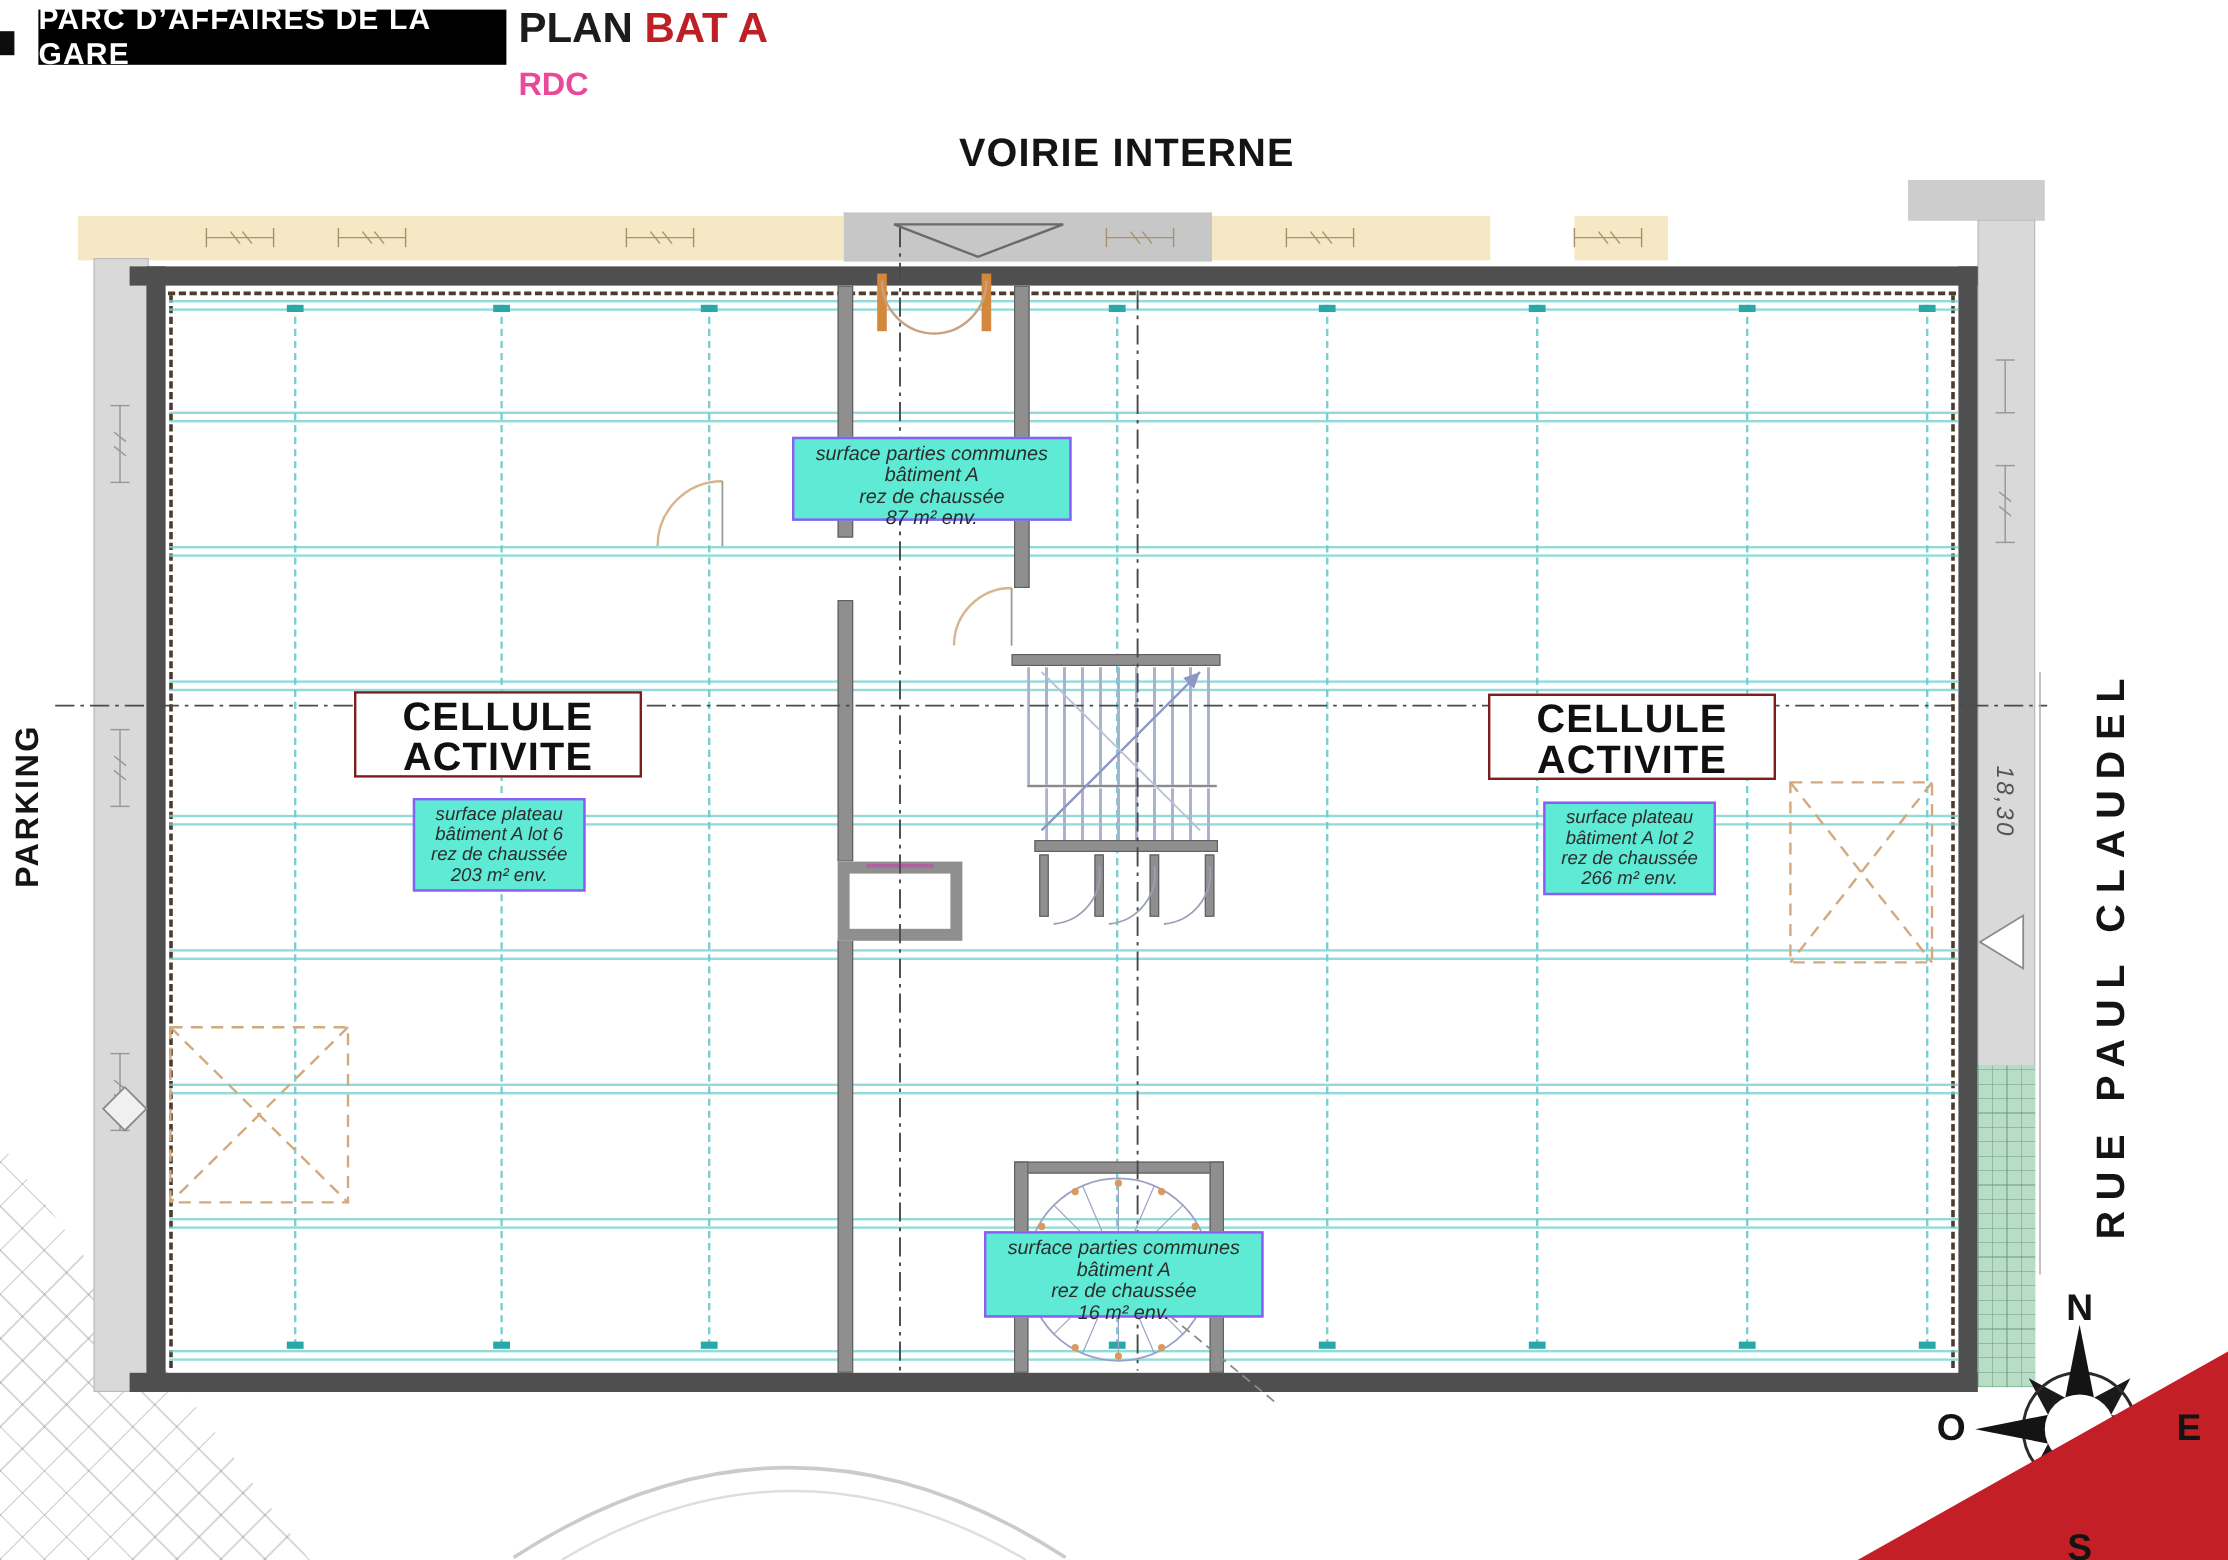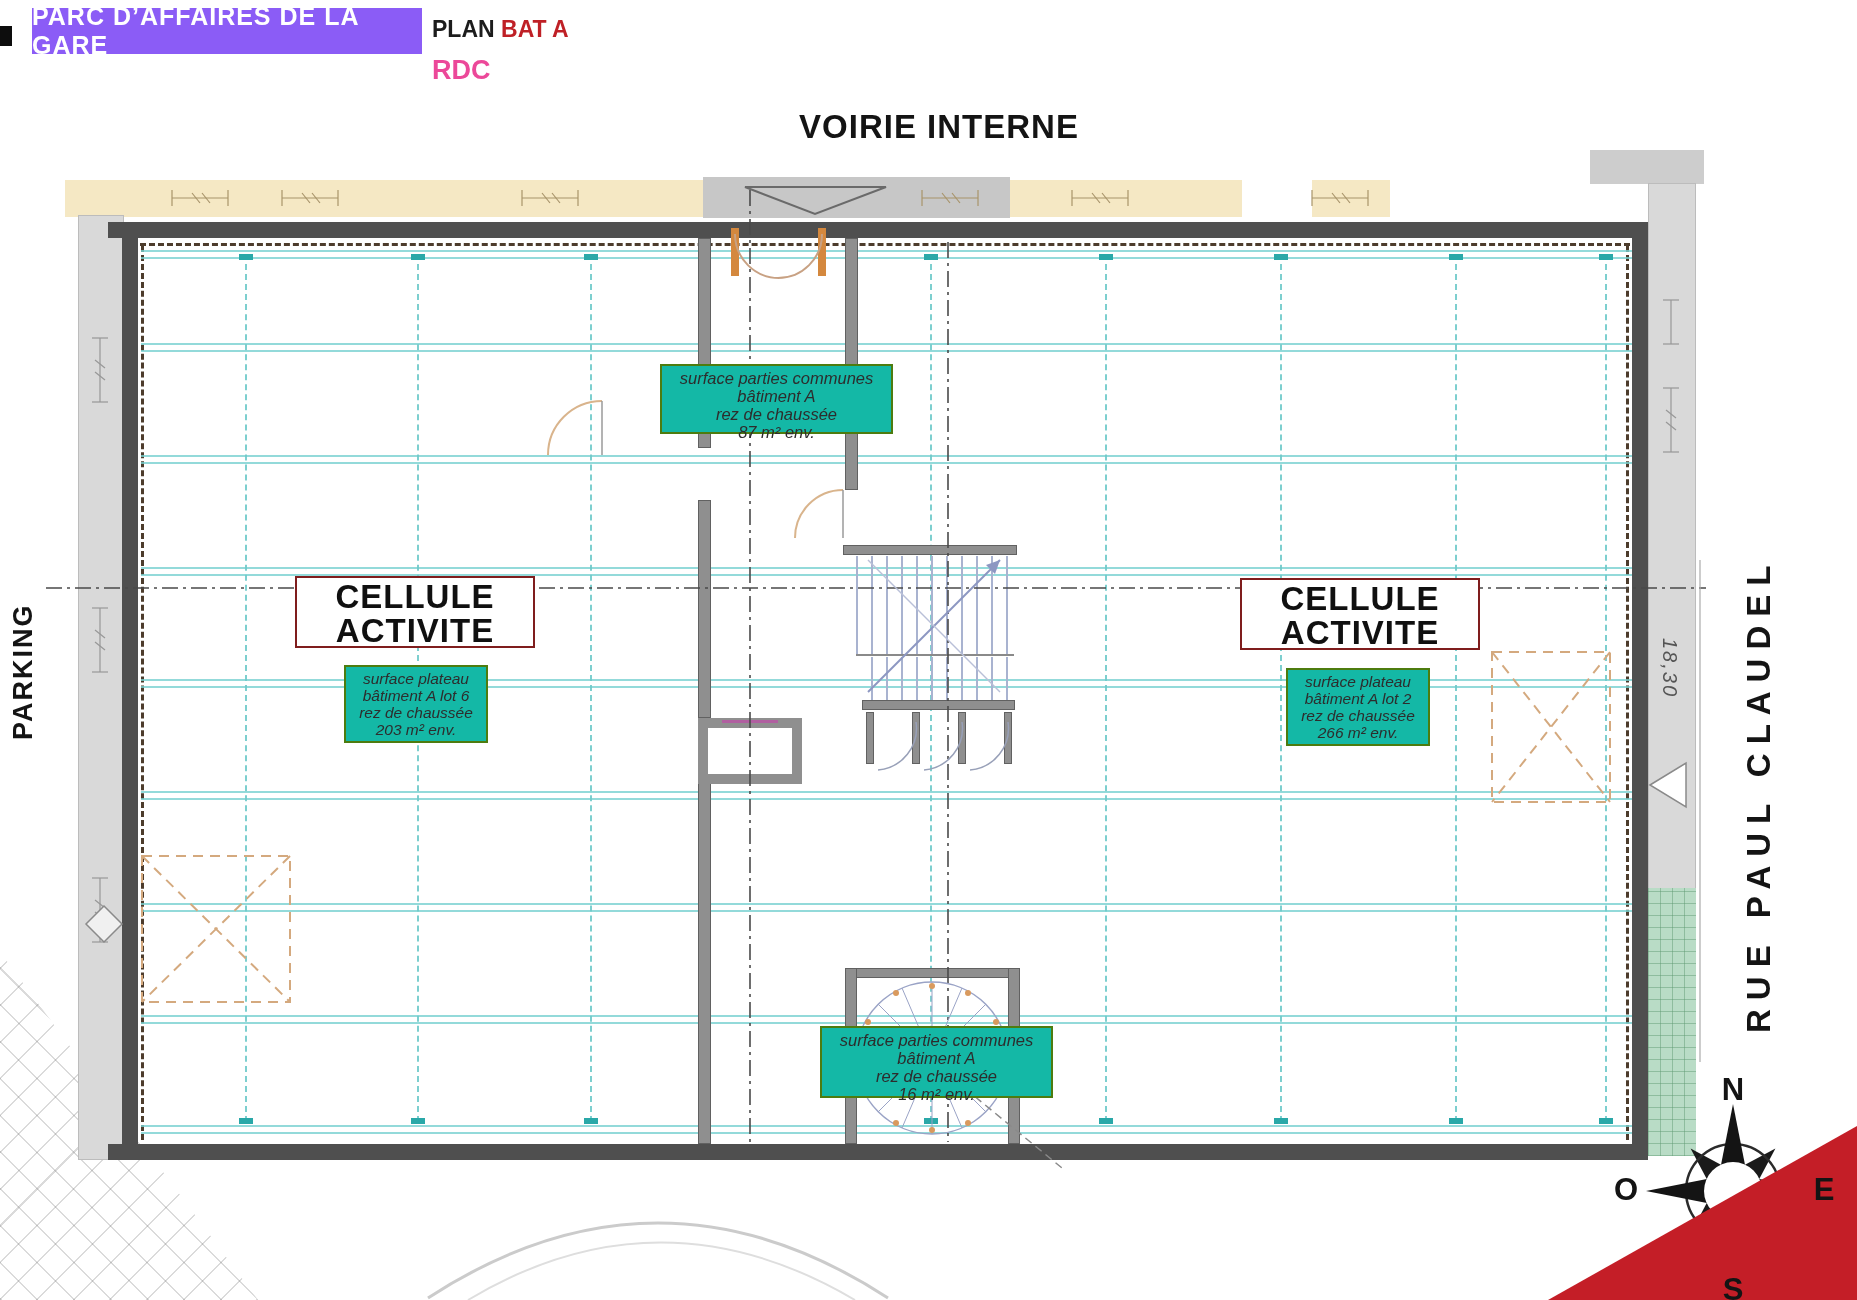--- a/index.html
+++ b/index.html
@@ -9,21 +9,21 @@
   .wall{position:absolute;background:#4f4f4f}
   .band{position:absolute;background:#d9d9d9;border:1px solid #bcbcbc;box-sizing:border-box}
   .cream{position:absolute;background:#f5e8c4}
   .hbeam{position:absolute;left:141px;width:1491px;height:9px;box-sizing:border-box;
          border-top:2px solid #79d2d2;border-bottom:2px solid #79d2d2;opacity:.8}
   .vcol{position:absolute;width:0;top:254px;height:868px;border-left:2px dashed #6fcaca;opacity:.9}
   .vcap{position:absolute;width:14px;height:6px;background:#2aa8a8}
   .gwall{position:absolute;background:#8f8f8f;border:1px solid #616161;box-sizing:border-box}
   .dashh{position:absolute;height:0;border-top:3px dashed #4d3c2c}
   .dashv{position:absolute;width:0;border-left:3px dashed #4d3c2c}
-  .tbox{position:absolute;background:#14b8a6;border:2px solid #4d7c0f;box-sizing:border-box;
+  .tbox{position:absolute;background:#5eead4;border:2px solid #8b5cf6;box-sizing:border-box;
         font-style:italic;text-align:center;color:#2d2d2d;z-index:30;padding-top:3px}
   .tbox div{line-height:1.1}
   .cellbox{position:absolute;background:#fff;border:2px solid #7f1d1d;box-sizing:border-box;
         text-align:center;font-weight:800;color:#101010;z-index:30;letter-spacing:1px}
   .vtext{writing-mode:vertical-rl;transform:rotate(180deg);font-weight:800;color:#141414;
         display:flex;align-items:center;justify-content:center}
   .complbl{position:absolute;width:40px;text-align:center;font-weight:800;font-size:31px;z-index:40}
   .treads{background:repeating-linear-gradient(90deg,#a9b3d0 0 2px,rgba(0,0,0,0) 2px 15px)}
   .hatch{background:
      repeating-linear-gradient(45deg,rgba(90,90,90,.22) 0 1.5px,rgba(0,0,0,0) 1.5px 26px),
@@ -32,24 +32,24 @@
      repeating-linear-gradient(0deg,rgba(90,150,110,.45) 0 1px,rgba(0,0,0,0) 1px 12px),
      repeating-linear-gradient(90deg,rgba(90,150,110,.45) 0 1px,rgba(0,0,0,0) 1px 12px)}
   svg{position:absolute;left:0;top:0}
 </style>
 </head>
 <body>
 
 <div id="root">
 
   <div class="abs" style="left:0;top:26px;width:12px;height:20px;background:#0d0d0d"></div>
-  <div class="abs" style="left:32px;top:8px;width:390px;height:46px;background:#8b5cf6;display:flex;align-items:center;justify-content:flex-end">
+  <div class="abs" style="left:32px;top:8px;width:390px;height:46px;background:#000000;display:flex;align-items:center;justify-content:flex-end">
     <span style="color:#fff;font-size:25px;font-weight:600;letter-spacing:1px">PARC D’AFFAIRES DE LA GARE</span>
   </div>
-  <div class="abs" style="left:432px;top:16px;font-size:23px;font-weight:600">
+  <div class="abs" style="left:432px;top:4px;font-size:35px;font-weight:600">
     <span style="color:#1c1c1c">PLAN</span>
     <span style="color:#bf2026">BAT A</span>
   </div>
   <div class="abs" style="left:432px;top:55px;font-size:27px;font-weight:800;color:#ec4899">RDC</div>
 
   <div class="abs" style="left:724px;top:108px;width:430px;text-align:center;font-size:33px;font-weight:800;letter-spacing:1px">VOIRIE INTERNE</div>
   <div class="abs vtext" style="left:2px;top:572px;width:42px;height:200px;font-size:27px;letter-spacing:2px">PARKING</div>
   <div class="abs vtext" style="left:1736px;top:495px;width:46px;height:600px;font-size:33px;letter-spacing:9px">RUE PAUL CLAUDEL</div>
 
   <div class="hatch abs" style="left:0;top:952px;width:258px;height:348px;clip-path:polygon(0 0,100% 100%,0 100%)"></div>

